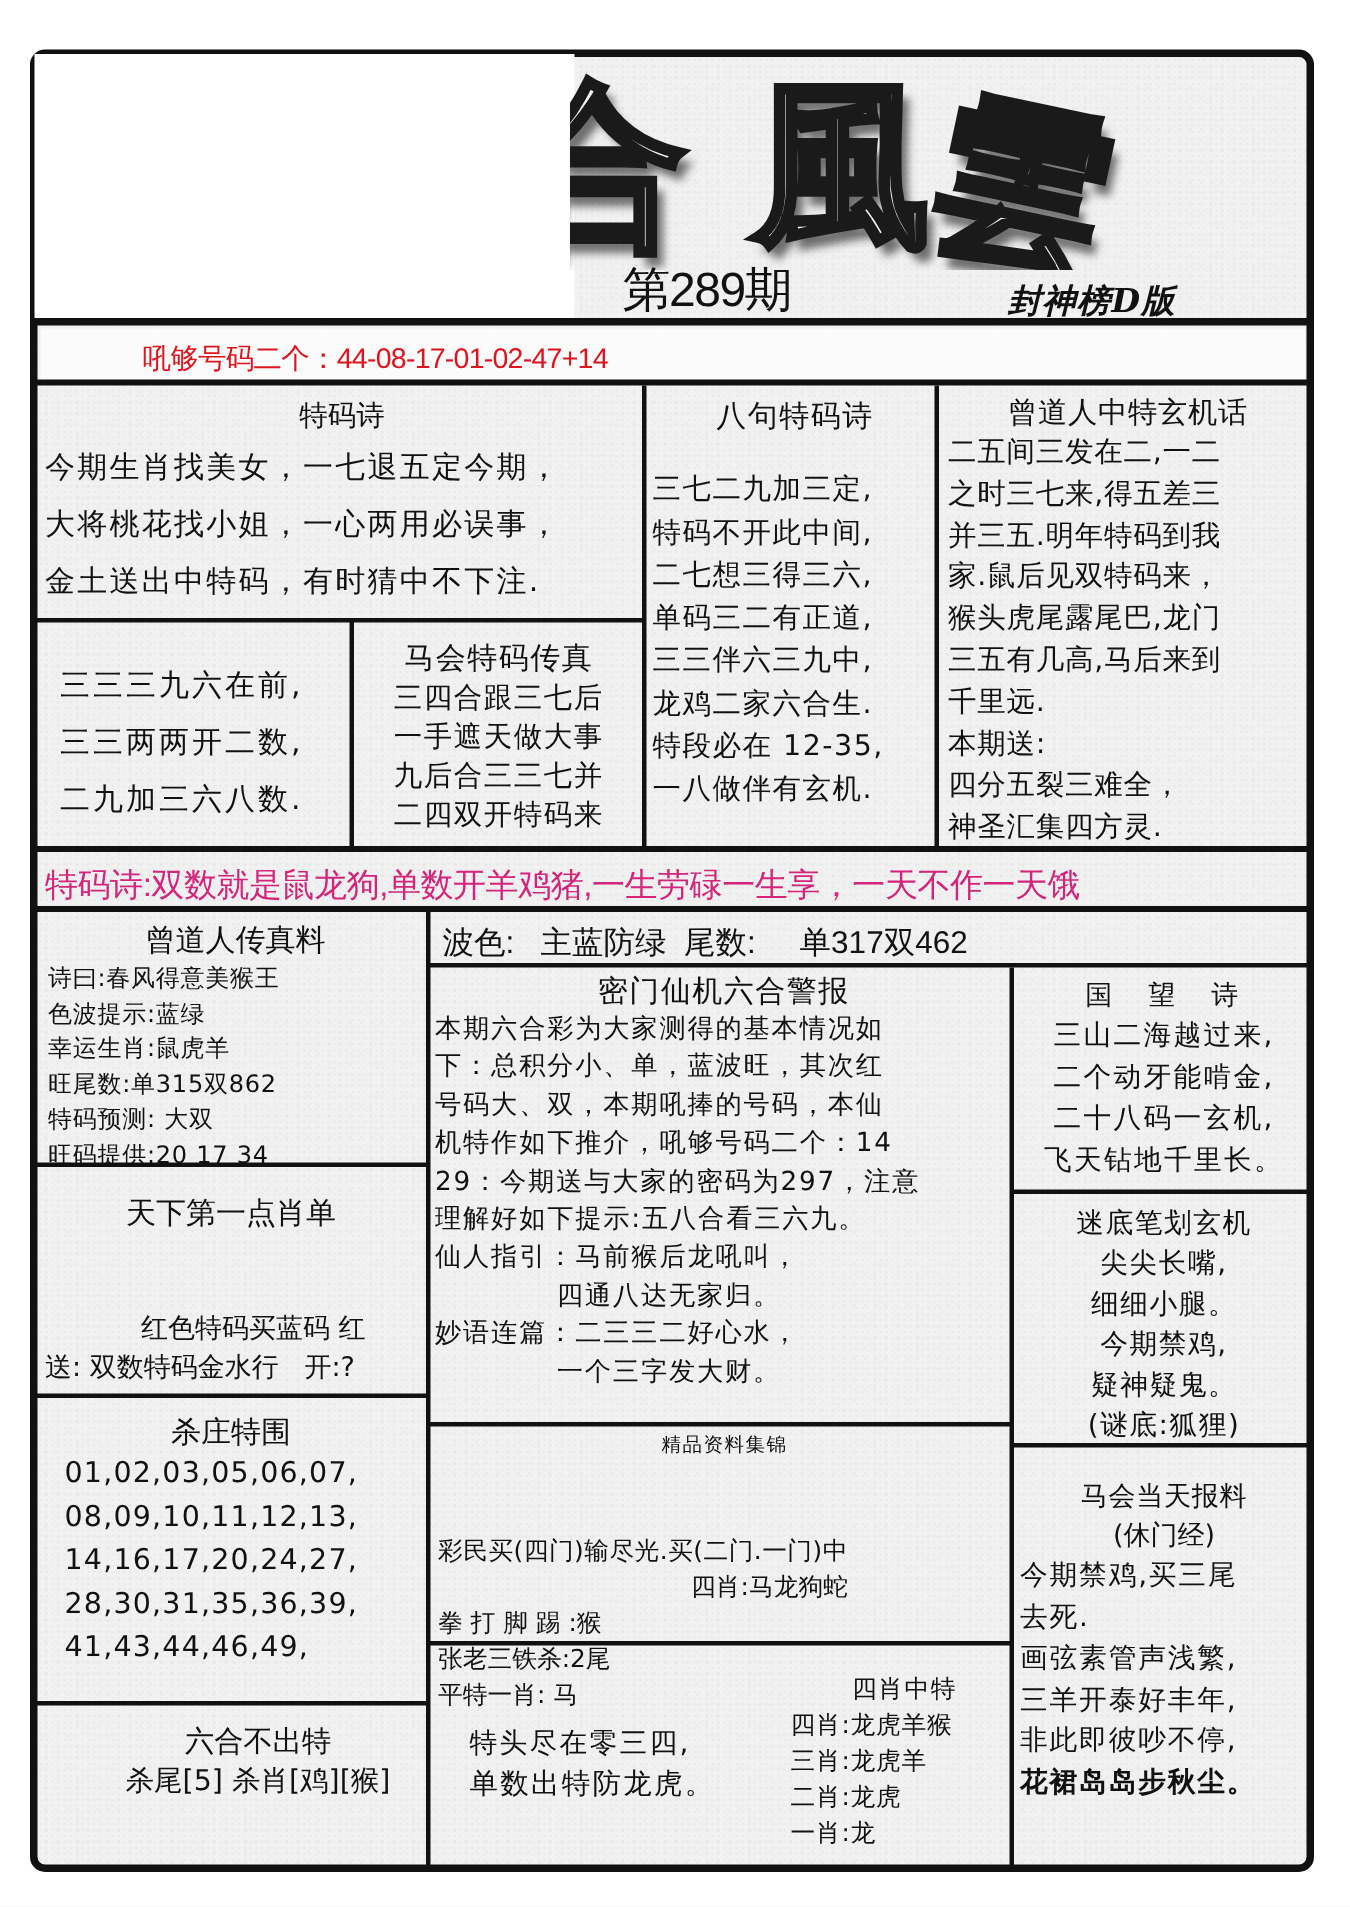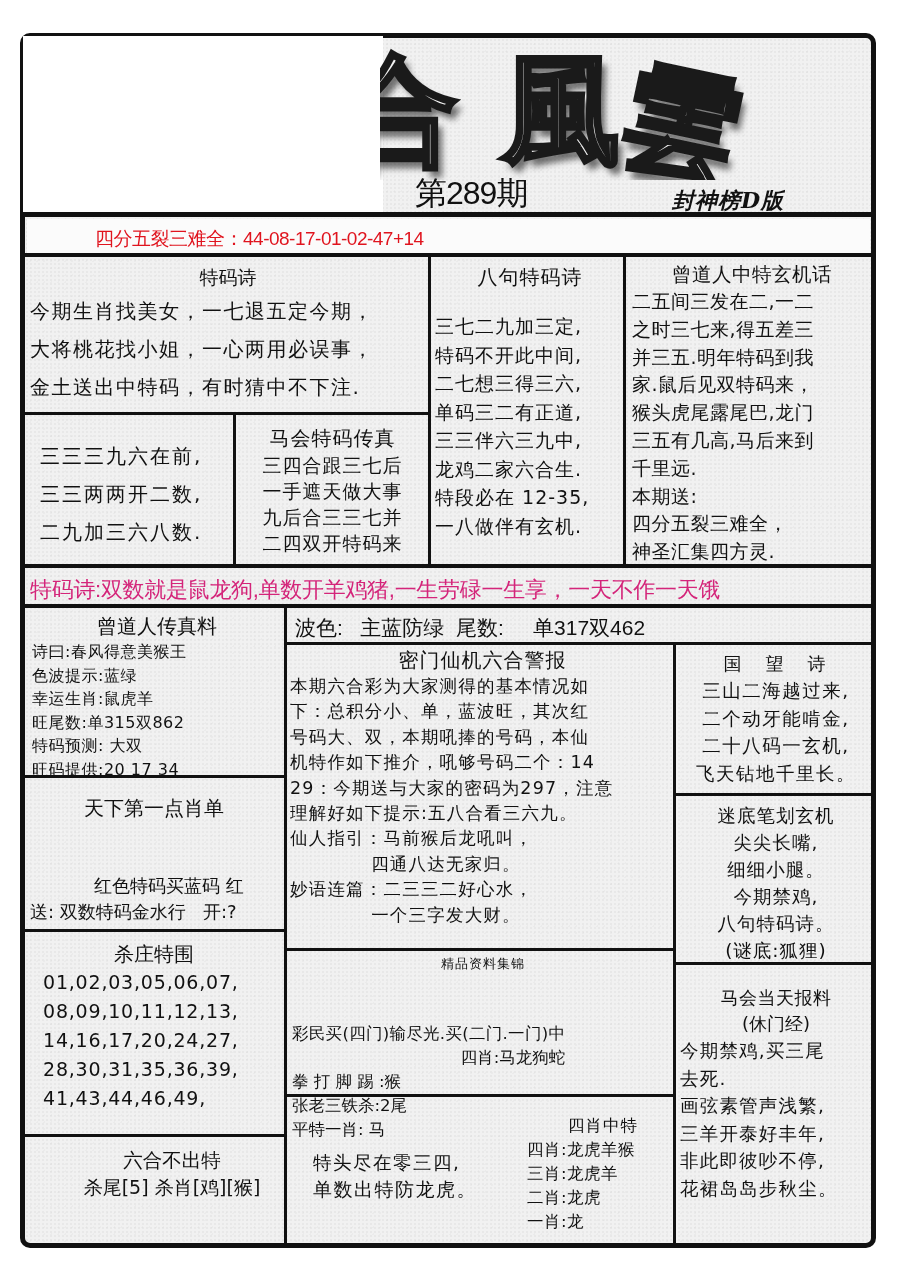--- a/index.html
+++ b/index.html
@@ -69,21 +69,21 @@
 <div class="logo">
   <span class="c1">合</span><span class="c2">風</span><span class="c3">雲</span>
 </div>
 <div class="issue">第289期</div>
 <div class="edition">封神榜D版</div>
 
 <div class="hline" style="left:23px;top:212px;width:850px;height:5px;"></div>
 
 <div class="result-bar"></div>
 <div class="result-text">
-  <span>四分五裂三难全：</span><span>44-08-17-01-02-47+14</span>
+  <span>吼够号码二个：</span><span>44-08-17-01-02-47+14</span>
 </div>
 <div class="hline" style="left:23px;top:253px;width:850px;height:4px;"></div>
 
 <div class="vline" style="left:428px;top:257px;width:3px;height:308px;"></div>
 <div class="vline" style="left:623px;top:257px;width:3px;height:308px;"></div>
 <div class="hline" style="left:23px;top:412px;width:407px;height:3px;"></div>
 <div class="vline" style="left:233px;top:413px;width:3px;height:152px;"></div>
 <div class="hline" style="left:23px;top:564px;width:850px;height:4px;"></div>
 
 <div class="cell" style="left:30px;top:262px;width:396px;">
@@ -206,21 +206,21 @@
   <div class="ttl" style="font-size:18.5px;line-height:27.5px;letter-spacing:1.5px;white-space:nowrap;">二个动牙能啃金,</div>
   <div class="ttl" style="font-size:18.5px;line-height:27.5px;letter-spacing:1.5px;white-space:nowrap;">二十八码一玄机,</div>
   <div class="ttl" style="font-size:18.5px;line-height:27.5px;letter-spacing:1.5px;white-space:nowrap;">飞天钻地千里长。</div>
 </div>
 
 <div class="cell" style="left:680px;top:802px;width:192px;">
   <div class="ttl" style="font-size:18.5px;line-height:27px;letter-spacing:1px;white-space:nowrap;">迷底笔划玄机</div>
   <div class="ttl" style="font-size:18.5px;line-height:27px;letter-spacing:1px;white-space:nowrap;">尖尖长嘴,</div>
   <div class="ttl" style="font-size:18.5px;line-height:27px;letter-spacing:1px;white-space:nowrap;">细细小腿。</div>
   <div class="ttl" style="font-size:18.5px;line-height:27px;letter-spacing:1px;white-space:nowrap;">今期禁鸡,</div>
-  <div class="ttl" style="font-size:18.5px;line-height:27px;letter-spacing:1px;white-space:nowrap;">八句特码诗。</div>
+  <div class="ttl" style="font-size:18.5px;line-height:27px;letter-spacing:1px;white-space:nowrap;">疑神疑鬼。</div>
   <div class="ttl" style="font-size:18.5px;line-height:27px;letter-spacing:1px;white-space:nowrap;">(谜底:狐狸)</div>
 </div>
 
 <div class="cell" style="left:292px;top:952px;width:382px;">
   <div class="ttl" style="font-size:13px;line-height:24px;letter-spacing:1px;white-space:nowrap;">精品资料集锦</div>
   <div style="font-size:16.5px;line-height:24px;white-space:nowrap;letter-spacing:0.3px;margin-top:46px;">彩民买(四门)输尽光.买(二门.一门)中</div>
   <div class="ttl" style="font-size:16.5px;line-height:24px;white-space:nowrap;padding-left:60px;">四肖:马龙狗蛇</div>
   <div style="font-size:16.5px;line-height:24px;white-space:nowrap;">拳 打 脚 踢 :猴</div>
   <div style="font-size:16.5px;line-height:24px;white-space:nowrap;">张老三铁杀:2尾</div>
   <div style="font-size:16.5px;line-height:24px;white-space:nowrap;">平特一肖: 马</div>
@@ -240,14 +240,14 @@
 </div>
 
 <div class="cell" style="left:680px;top:985px;width:192px;">
   <div class="ttl" style="font-size:18px;line-height:26px;letter-spacing:0.5px;white-space:nowrap;">马会当天报料</div>
   <div class="ttl" style="font-size:18px;line-height:26px;white-space:nowrap;">(休门经)</div>
   <div style="font-size:18.5px;line-height:27.6px;letter-spacing:1.2px;white-space:nowrap;">今期禁鸡,买三尾</div>
   <div style="font-size:18.5px;line-height:27.6px;letter-spacing:1.2px;white-space:nowrap;">去死.</div>
   <div style="font-size:18.5px;line-height:27.6px;letter-spacing:1.2px;white-space:nowrap;">画弦素管声浅繁,</div>
   <div style="font-size:18.5px;line-height:27.6px;letter-spacing:1.2px;white-space:nowrap;">三羊开泰好丰年,</div>
   <div style="font-size:18.5px;line-height:27.6px;letter-spacing:1.2px;white-space:nowrap;">非此即彼吵不停,</div>
-  <div style="font-size:18.5px;line-height:27.6px;letter-spacing:1.2px;white-space:nowrap;">花裙岛岛步秋尘。</div>
+  <div style="font-size:18.5px;line-height:27.6px;letter-spacing:1.2px;white-space:nowrap;font-weight:bold;">花裙岛岛步秋尘。</div>
 </div>
 
 </body></html>

